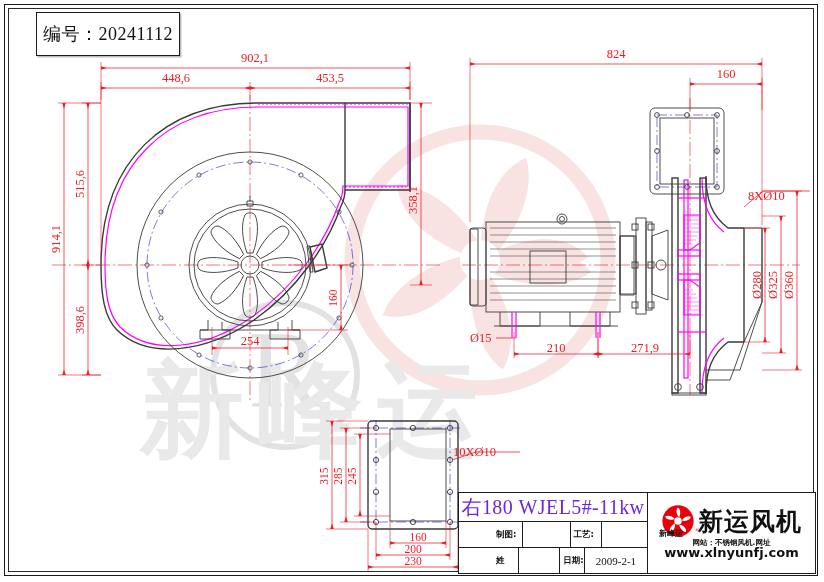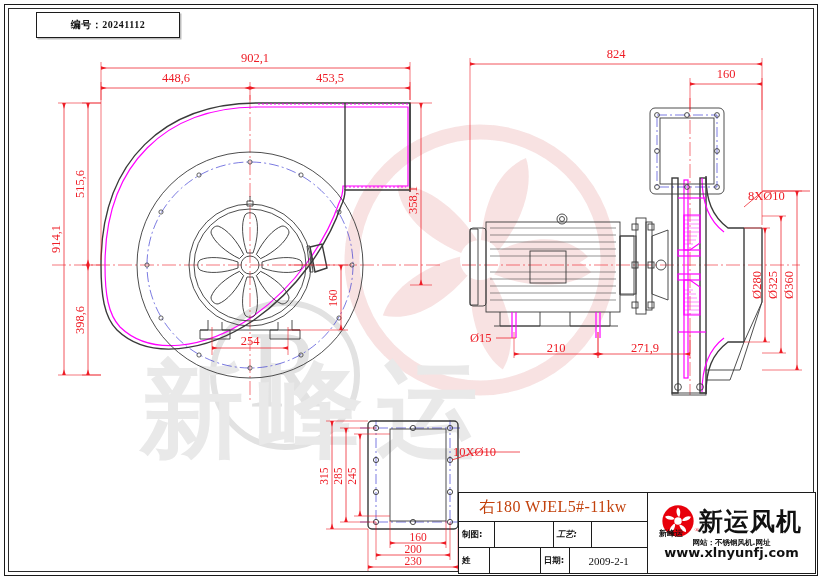--- a/index.html
+++ b/index.html
@@ -15,26 +15,25 @@
   .border-outer{
     position:absolute;left:4px;top:4px;width:814px;height:572px;
     border:1.5px solid #1a1a1a;box-sizing:border-box;
   }
   .border-inner{
     position:absolute;left:8px;top:8px;width:806px;height:564px;
     border:0.8px solid #2a2a2a;box-sizing:border-box;
   }
   
   .numbox{
-    position:absolute;left:36px;top:12px;width:144px;height:26px;
+    position:absolute;left:36px;top:12px;width:144px;height:44px;
     border:1.3px solid #1c1c1c;box-sizing:border-box;
     background:#fff;display:flex;align-items:center;justify-content:center;
-    font-size:10px;color:#111;letter-spacing:0.5px;
+    font-size:18px;color:#111;letter-spacing:0.5px;
     box-shadow:1.5px 1.5px 0 #bdbdbd;
-    font-weight:bold;
   }
   
   .wm{position:absolute;pointer-events:none;user-select:none;}
   .wm-text{
     left:140px;top:355px;width:470px;height:110px;
     font-size:104px;color:#e9e9e9;font-weight:bold;
     letter-spacing:14px;line-height:110px;white-space:nowrap;
     font-family:"DejaVu Sans", sans-serif;
   }
   .wm-rot{
@@ -50,38 +49,38 @@
   .tb-wrap{
     left:458px;top:492px;width:358px;height:82px;
     border:1.3px solid #1c1c1c;background:#fff;
     display:flex;
   }
   .tb-left{width:188px;height:100%;border-right:1.3px solid #1c1c1c;
     display:flex;flex-direction:column;}
   .tb-title{
     height:28px;border-bottom:1.1px solid #1c1c1c;
     display:flex;align-items:center;justify-content:center;
-    font-size:16px;color:#c2410c;white-space:nowrap;letter-spacing:0.4px;
+    font-size:20px;color:#6d28d9;white-space:nowrap;letter-spacing:0.4px;
   }
   .tb-grid{flex:1;display:flex;flex-direction:column;}
   .tb-row{flex:1;display:flex;border-bottom:0.9px solid #1c1c1c;}
   .tb-row:last-child{border-bottom:none;}
   .tb-c{
     display:flex;align-items:center;
     font-size:8.5px;color:#111;font-weight:bold;
     padding-left:3px;border-right:0.9px solid #1c1c1c;
     font-family:"DejaVu Sans", sans-serif;overflow:hidden;white-space:nowrap;
   }
   .tb-c.noborder{border-right:none;}
   .tb-c.val{font-weight:normal;justify-content:center;padding-left:0;
     font-family:"Liberation Serif", serif;font-size:11px;}
   .tb-c.val-red{color:#e8000b;font-weight:bold;font-size:10px;}
-  .w-lab{width:34px;}
+  .w-lab{width:34px;margin-left:34px;}
   .w-fill{width:60px;}
-  .w-lab2{width:36px;font-style:italic;}
+  .w-lab2{width:36px;}
   .w-fill2{width:58px;}
   .w-date-lab{width:32px;}
   .w-date-val{width:96px;}
   .w-name-fill{width:62px;}
 
   .tb-right{flex:1;position:relative;display:flex;flex-direction:column;
     align-items:center;justify-content:center;}
   .brand-row{display:flex;align-items:center;gap:3px;margin-top:-4px;}
   .brand-logo{position:relative;width:34px;height:34px;}
   .brand-sub{

